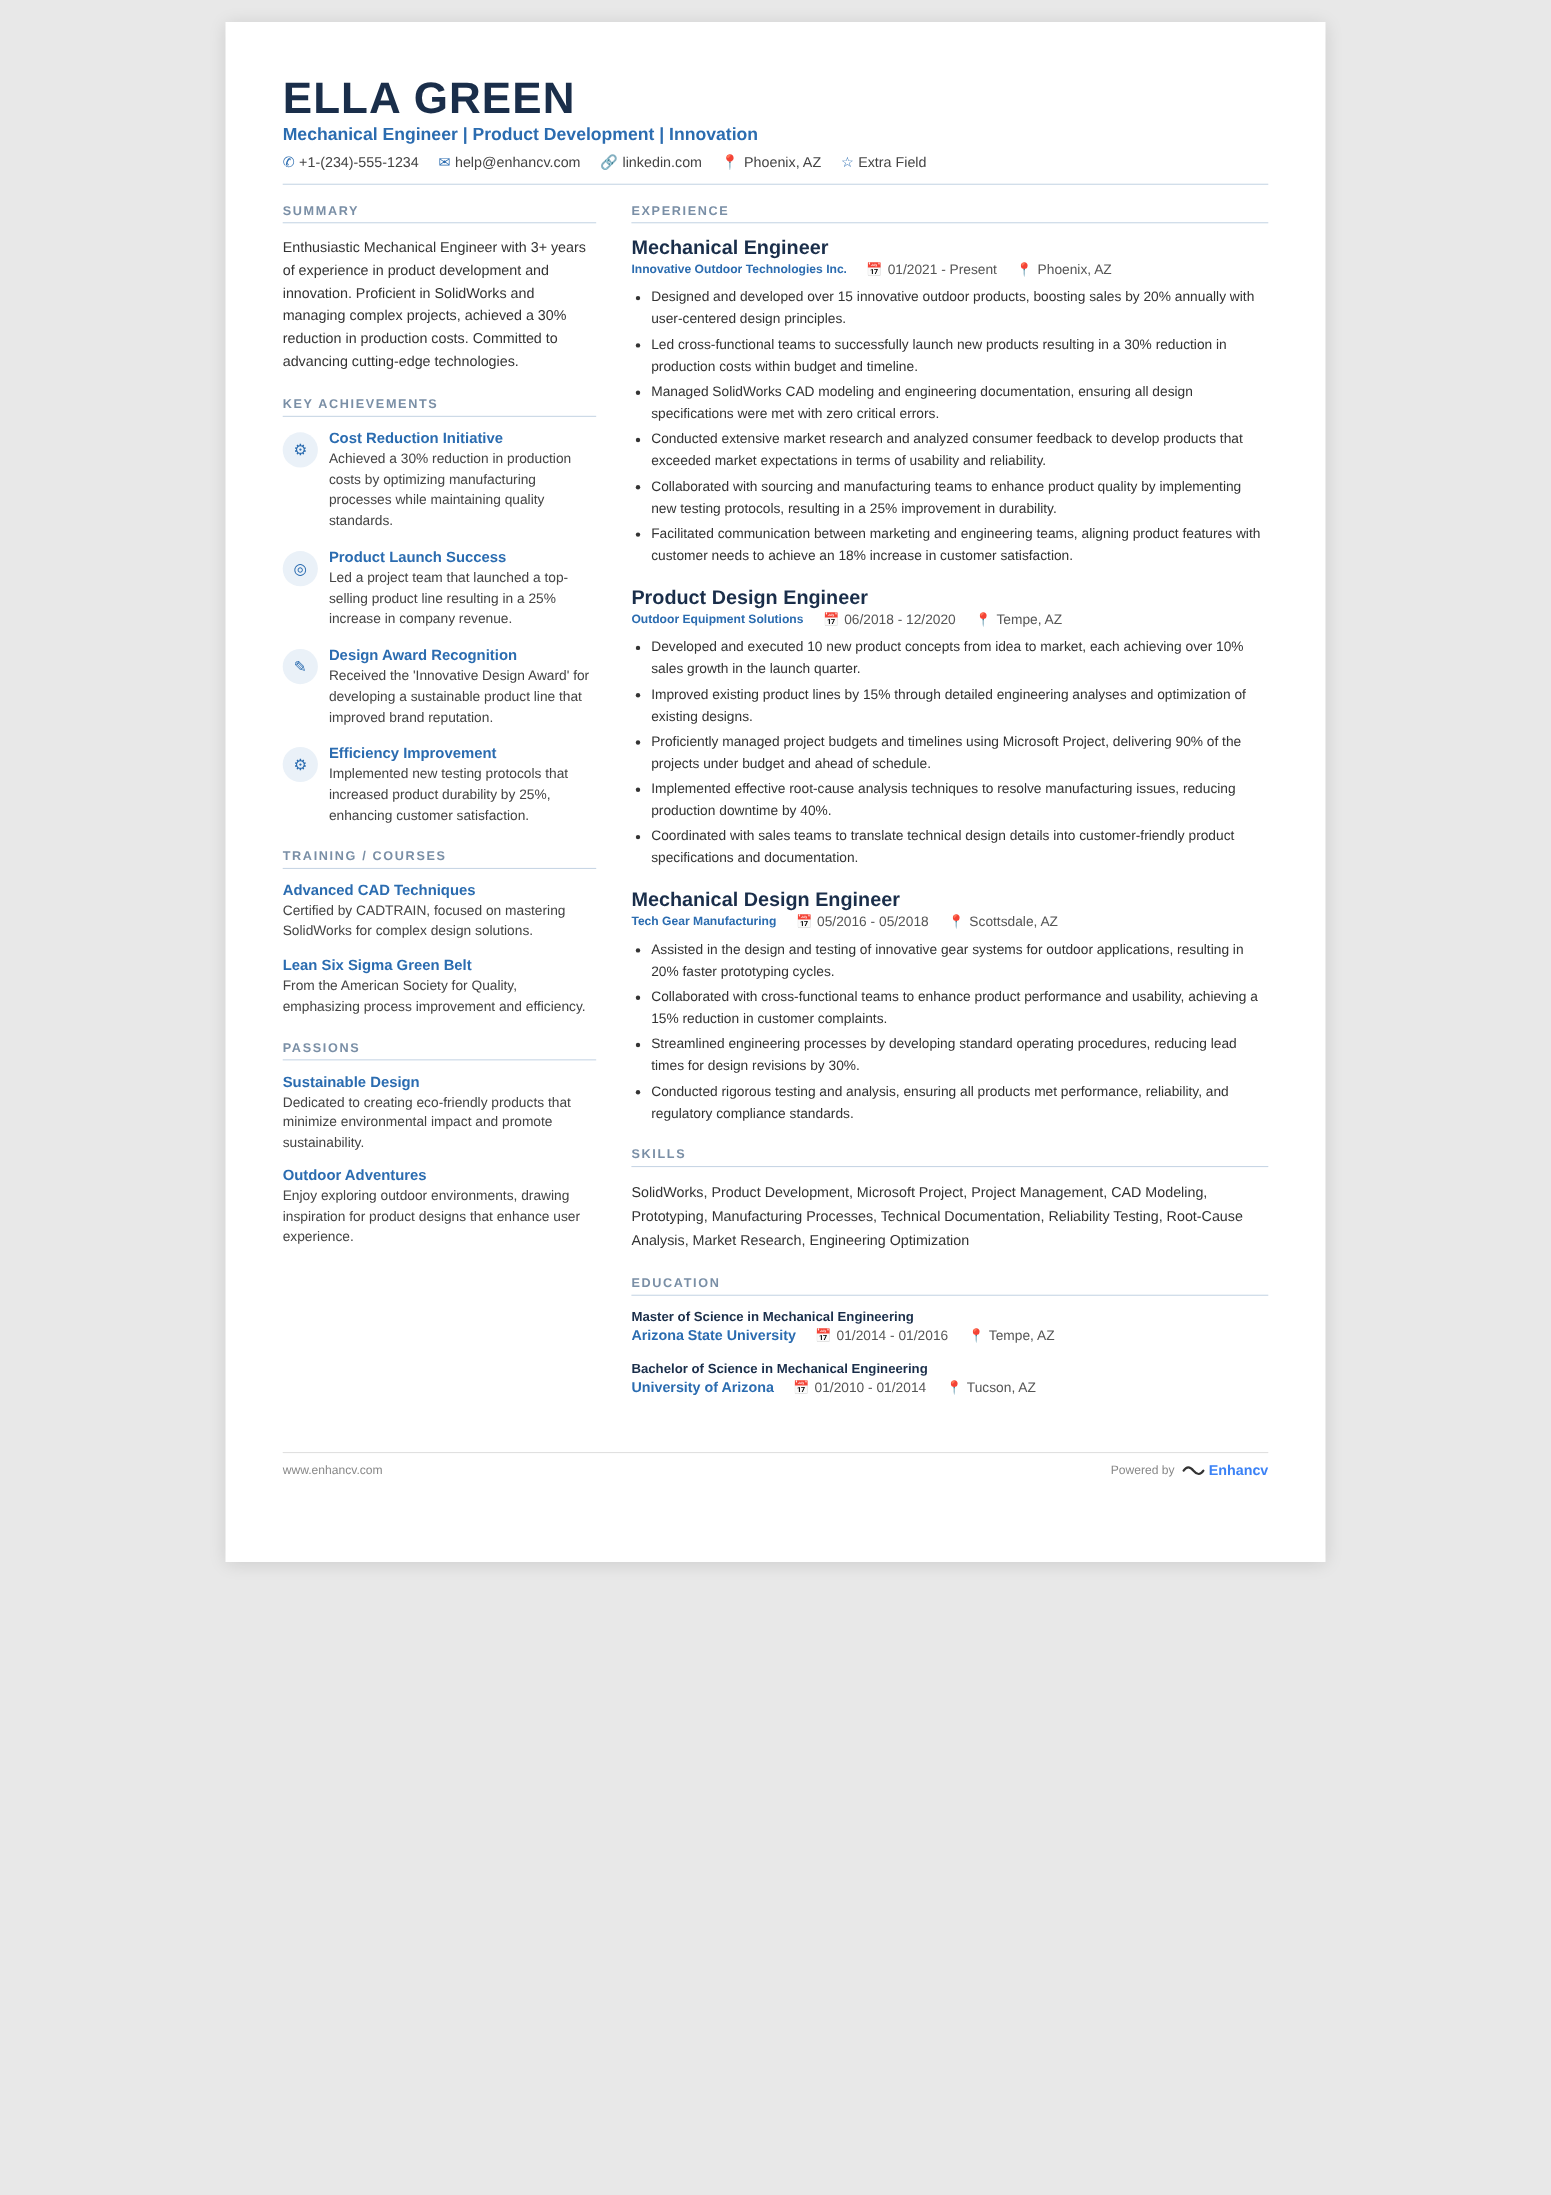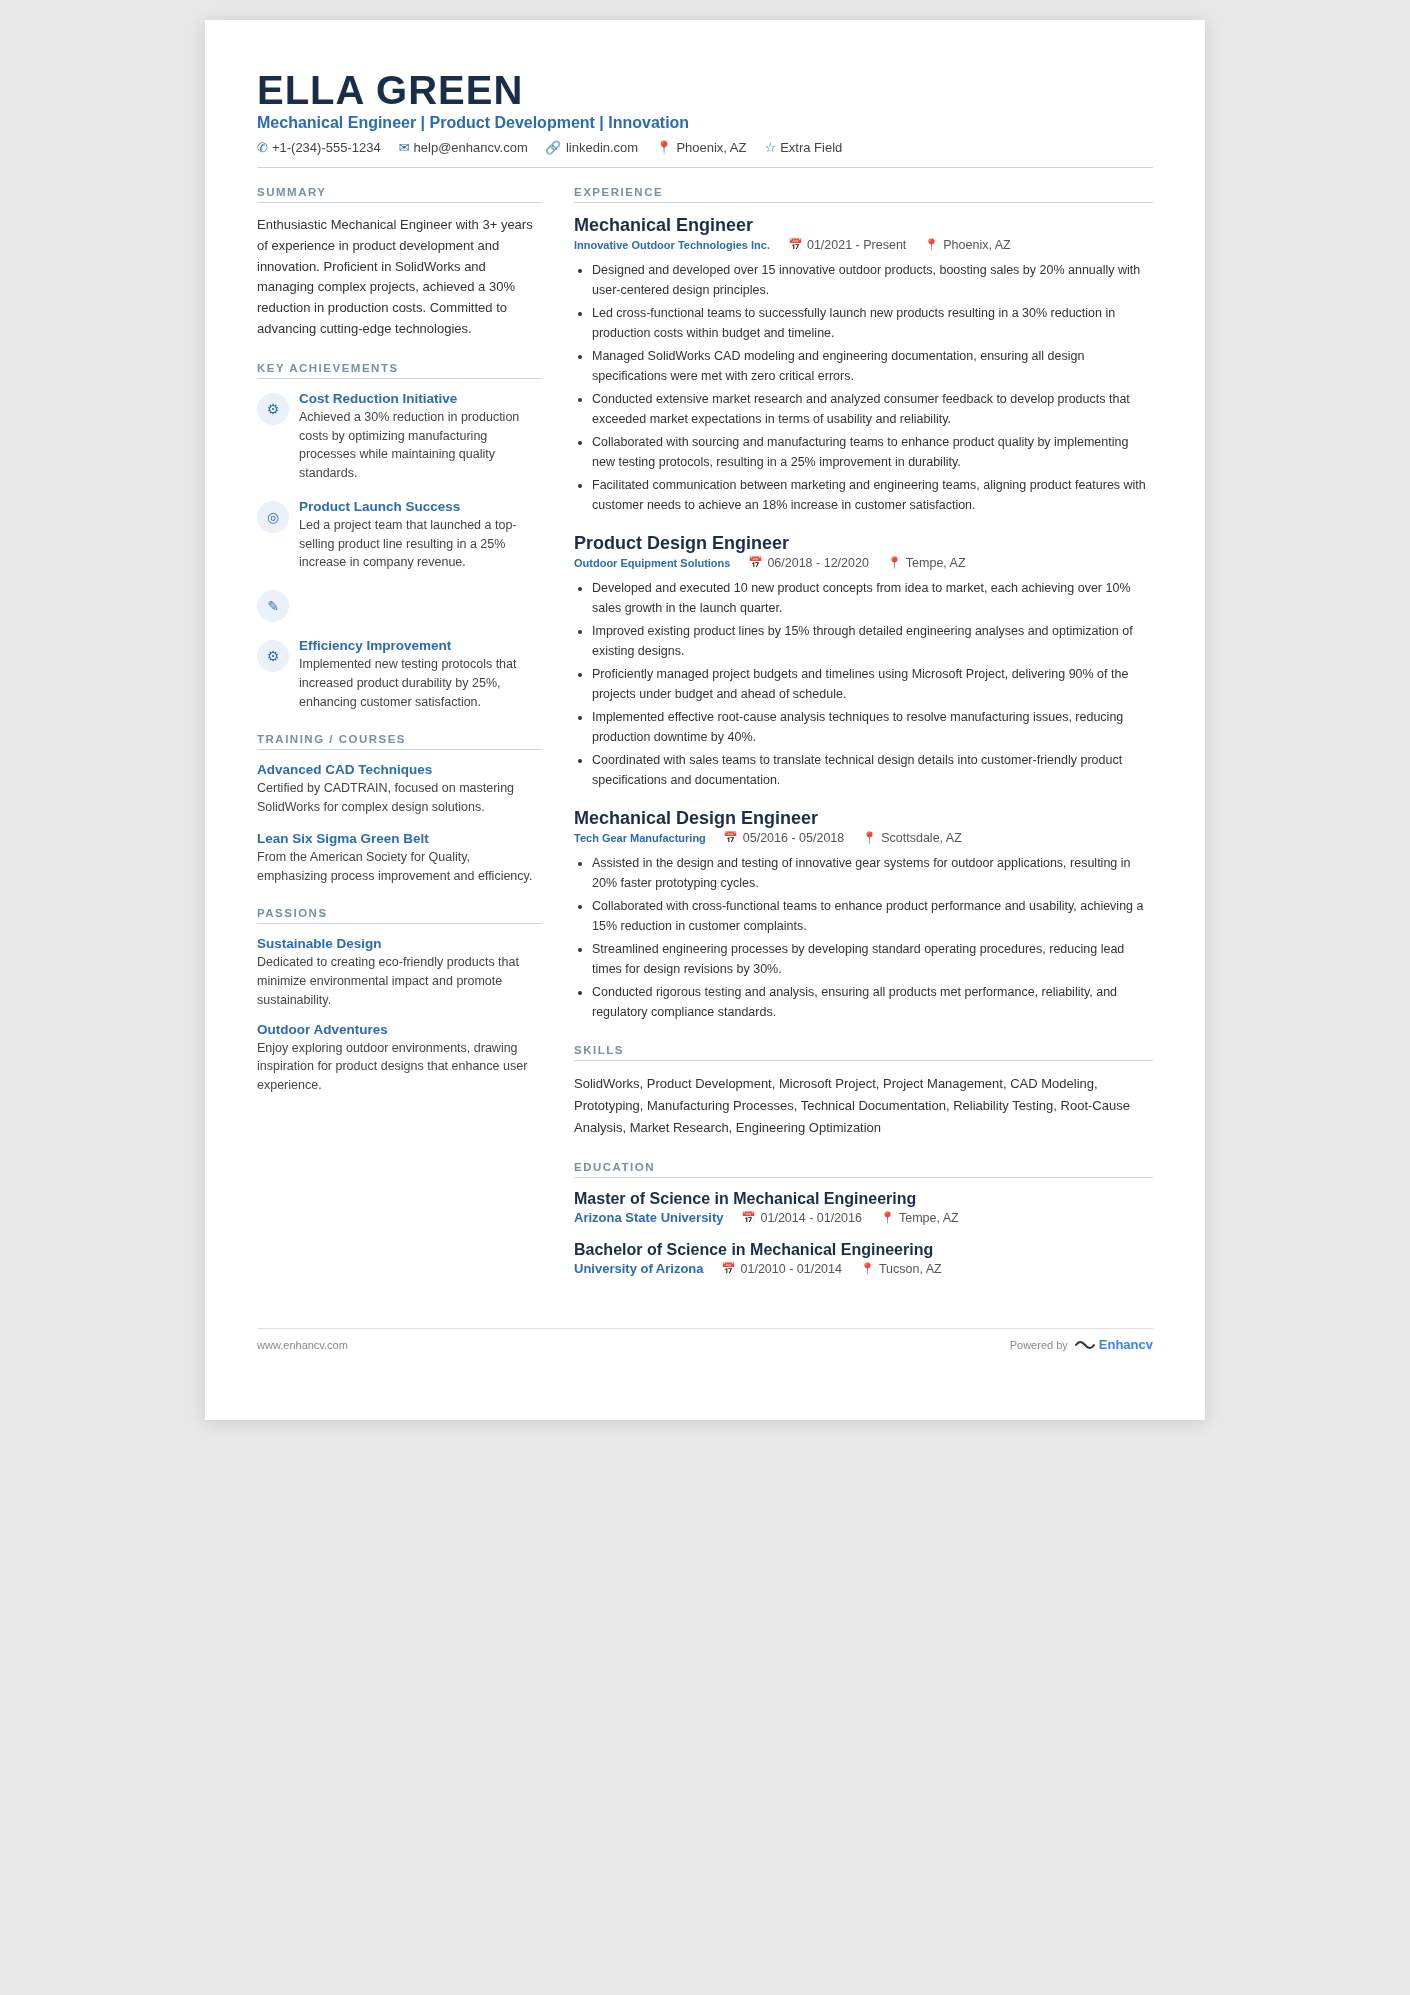--- a/index.html
+++ b/index.html
@@ -192,21 +192,21 @@
       margin-bottom: 3px;
     }
     
     .skills-text {
       font-size: 13px;
       color: #333;
       line-height: 1.7;
     }
     
     .edu-degree {
-      font-size: 16px;
+      font-size: 12px;
       font-weight: 800;
       color: #1a2e4a;
       margin-bottom: 2px;
     }
     .edu-meta {
       display: flex;
       align-items: center;
       gap: 18px;
       flex-wrap: wrap;
     }
@@ -314,20 +314,24 @@
         <span class="achievement-icon">◎</span>
       </div>
       <div class="achievement-content">
         <div class="achievement-title">Product Launch Success</div>
         <div class="achievement-desc">Led a project team that launched a top-selling product line resulting in a 25% increase in company revenue.</div>
       </div>
     </div>
           <div class="achievement-item">
       <div class="achievement-icon-wrap">
         <span class="achievement-icon">✎</span>
+      </div>
+      <div class="achievement-content">
+        <div class="achievement-title">Design Award Recognition</div>
+        <div class="achievement-desc">Received the 'Innovative Design Award' for developing a sustainable product line that improved brand reputation.</div>
       </div>
     </div>
           <div class="achievement-item">
       <div class="achievement-icon-wrap">
         <span class="achievement-icon">⚙</span>
       </div>
       <div class="achievement-content">
         <div class="achievement-title">Efficiency Improvement</div>
         <div class="achievement-desc">Implemented new testing protocols that increased product durability by 25%, enhancing customer satisfaction.</div>
       </div>

